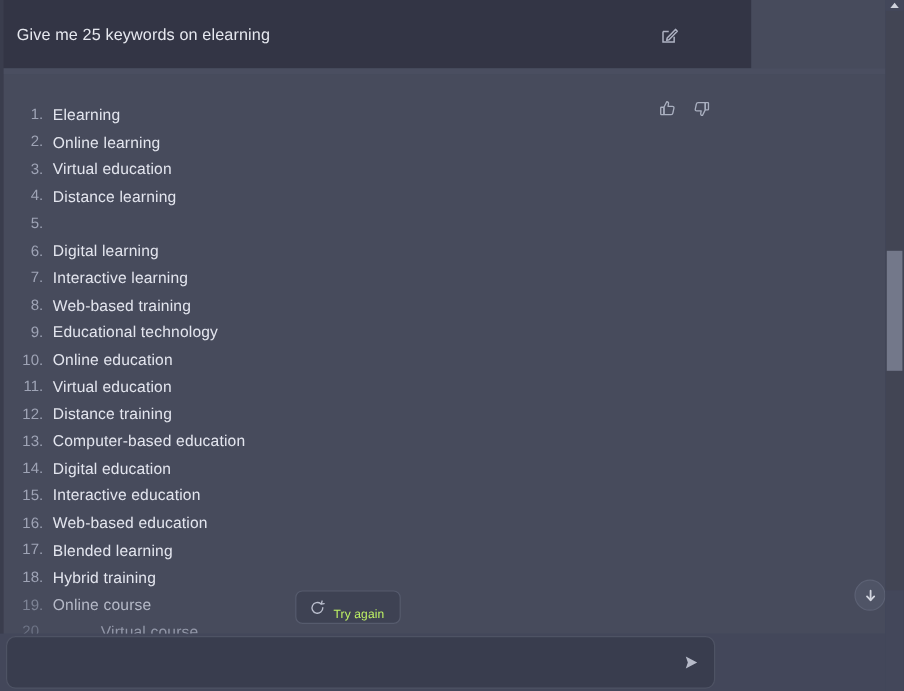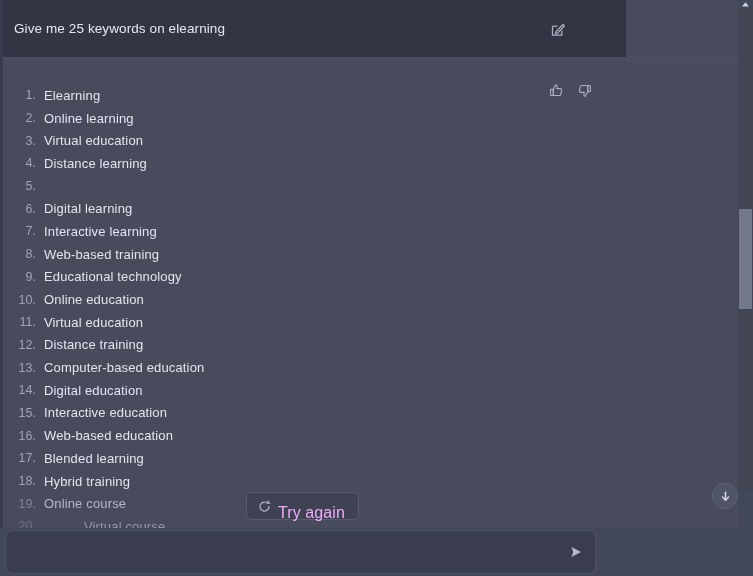--- a/index.html
+++ b/index.html
@@ -167,22 +167,22 @@
     align-items: center;
     gap: 7px;
     background: #3e4253;
     border: 1px solid #565b6d;
     border-radius: 6px;
     cursor: pointer;
     z-index: 12;
     box-sizing: border-box;
   }
   .try-again .label {
-    font-size: 16px;
-    color: #f0abfc;
+    font-size: 10px;
+    color: #bef264;
     letter-spacing: .1px;
     margin-top: 13px;
   }
   .try-again svg { display: block; }
 
   
   .scroll-bottom {
     position: absolute;
     left: 712px;
     top: 483px;

